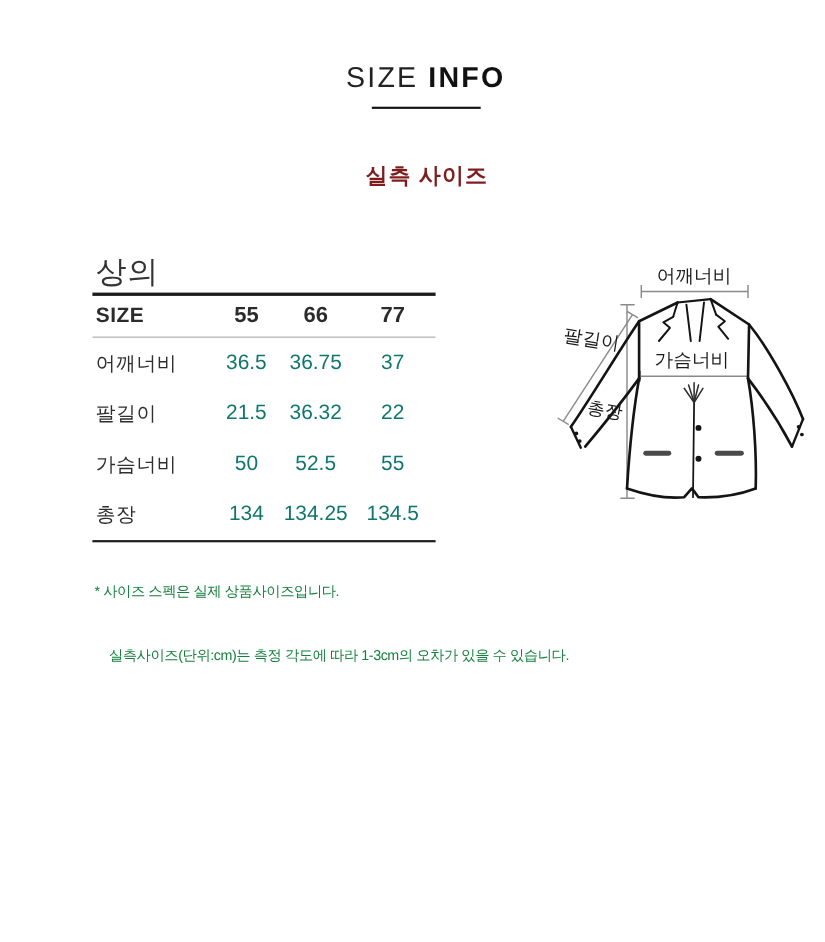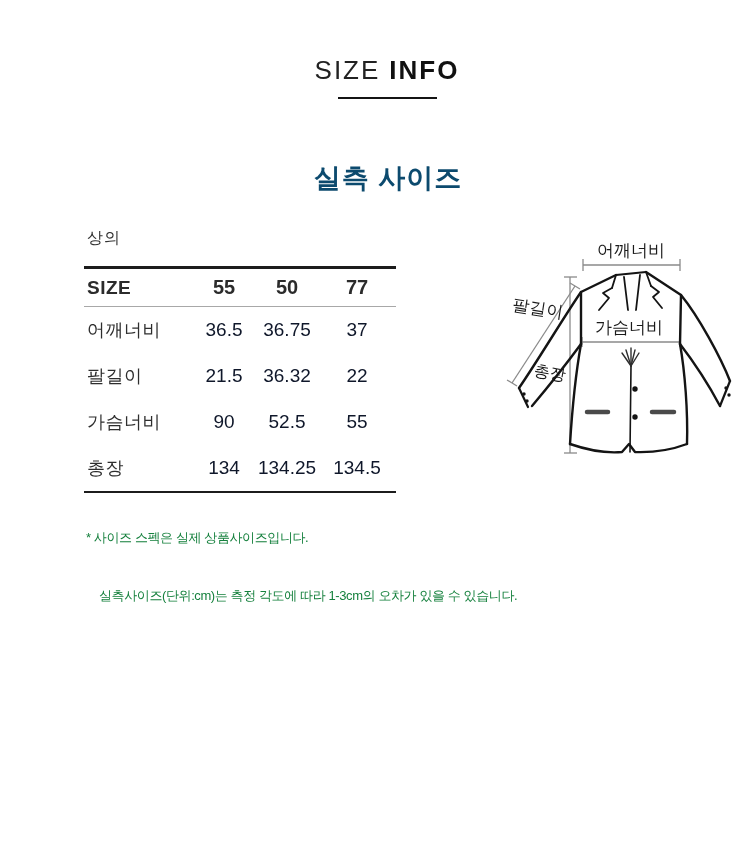--- a/index.html
+++ b/index.html
@@ -6,37 +6,37 @@
   .page{
     position:relative;width:750px;height:856px;background:#ffffff;overflow:hidden;
     font-family:"Liberation Sans", sans-serif;color:#1a1a1a;margin-left:32px;
   }
   .abs{position:absolute;}
   
   .title{top:55px;left:355px;transform:translateX(-50%);font-size:26px;letter-spacing:2px;white-space:nowrap;}
   .title .light{font-weight:400;color:#222;}
   .title .bold{font-weight:700;color:#111;margin-left:9px;}
   .title-underline{top:97px;left:306px;width:99px;height:2px;background:#141414;}
-  .subtitle{top:160px;left:356px;transform:translateX(-50%);font-size:27px;font-weight:700;letter-spacing:1px;color:#0c4a6e;white-space:nowrap;}
+  .subtitle{top:146px;left:356px;transform:translateX(-50%);font-size:20px;font-weight:700;letter-spacing:1px;color:#7f1d1d;white-space:nowrap;}
   
-  .section-label{top:228px;left:55px;font-size:16px;color:#333;letter-spacing:1px;}
+  .section-label{top:228px;left:55px;font-size:28px;color:#333;letter-spacing:1px;}
   
   .size-table{top:266px;left:52px;width:312px;border-top:3px solid #1c1c1c;border-bottom:2px solid #1c1c1c;}
   .t-row{display:flex;align-items:center;}
   .t-row.header{height:37px;border-bottom:1px solid #a8a8a8;}
   .t-row.data{height:46px;}
   .cell{box-sizing:border-box;}
   .c0{width:108px;text-align:left;padding-left:3px;}
   .c1{width:64px;text-align:center;}
   .c2{width:62px;text-align:center;}
   .c3{width:78px;text-align:center;}
   .t-row.header .c0{font-size:19px;font-weight:700;color:#2b2b2b;letter-spacing:.5px;}
   .t-row.header .cv{font-size:20px;font-weight:700;color:#2b2b2b;}
   .t-row.data .c0{font-size:18px;color:#2e2e2e;letter-spacing:.5px;}
-  .t-row.data .cv{font-size:19px;color:#0f172a;text-align:center;}
+  .t-row.data .cv{font-size:19px;color:#0f766e;text-align:center;}
   
   .note{font-size:13px;color:#15803d;letter-spacing:-0.4px;white-space:nowrap;}
   .note1{top:529px;left:54px;}
   .note2{top:587px;left:67px;}
   .note3{top:590px;left:53px;}
   
   .diagram{top:220px;left:455px;width:295px;height:270px;}
   svg text{font-family:"Liberation Sans", sans-serif;}
 </style>
 </head>
@@ -50,38 +50,38 @@
   <div class="abs title-underline"></div>
 
   <div class="abs subtitle">실측 사이즈</div>
 
   <div class="abs section-label">상의</div>
 
   <div class="abs size-table" id="size-table">
       <div class="t-row header">
         <div class="cell c0">SIZE</div>
         <div class="cell c1 cv">55</div>
-        <div class="cell c2 cv">50</div>
+        <div class="cell c2 cv">66</div>
         <div class="cell c3 cv">77</div>
       </div>
       <div class="t-row data">
         <div class="cell c0">어깨너비</div>
         <div class="cell cv c1">36.5</div>
         <div class="cell cv c2">36.75</div>
         <div class="cell cv c3">37</div>
       </div>
       <div class="t-row data">
         <div class="cell c0">팔길이</div>
         <div class="cell cv c1">21.5</div>
         <div class="cell cv c2">36.32</div>
         <div class="cell cv c3">22</div>
       </div>
       <div class="t-row data">
         <div class="cell c0">가슴너비</div>
-        <div class="cell cv c1">90</div>
+        <div class="cell cv c1">50</div>
         <div class="cell cv c2">52.5</div>
         <div class="cell cv c3">55</div>
       </div>
       <div class="t-row data">
         <div class="cell c0">총장</div>
         <div class="cell cv c1">134</div>
         <div class="cell cv c2">134.25</div>
         <div class="cell cv c3">134.5</div>
       </div>
     </div>

